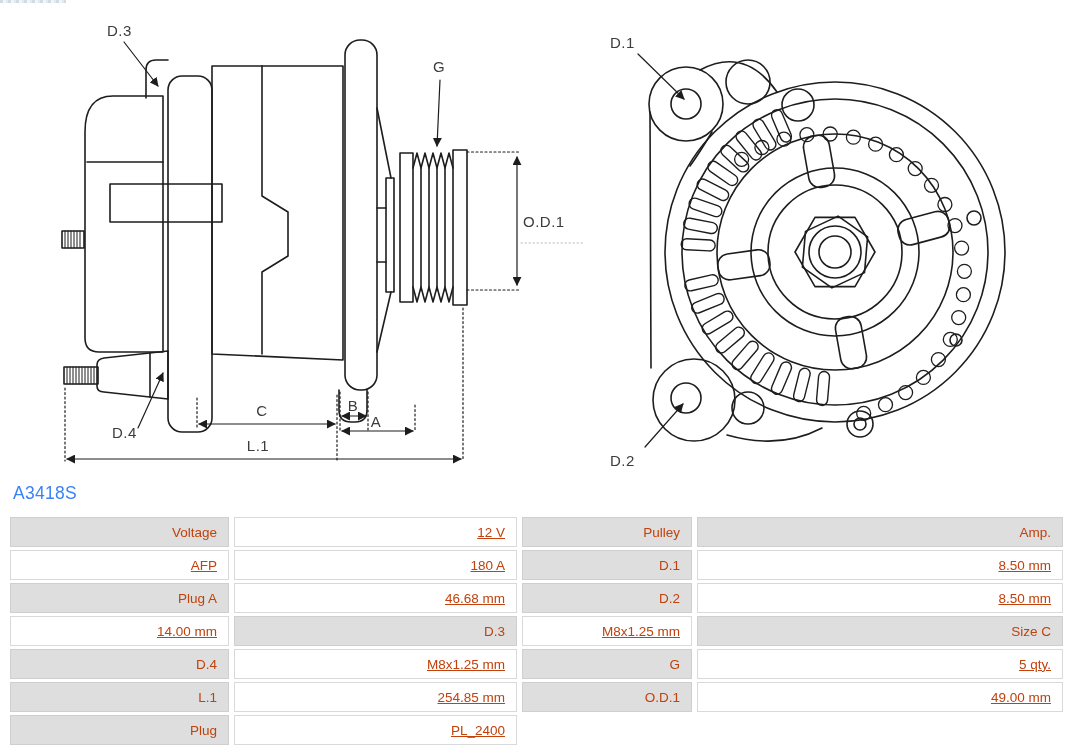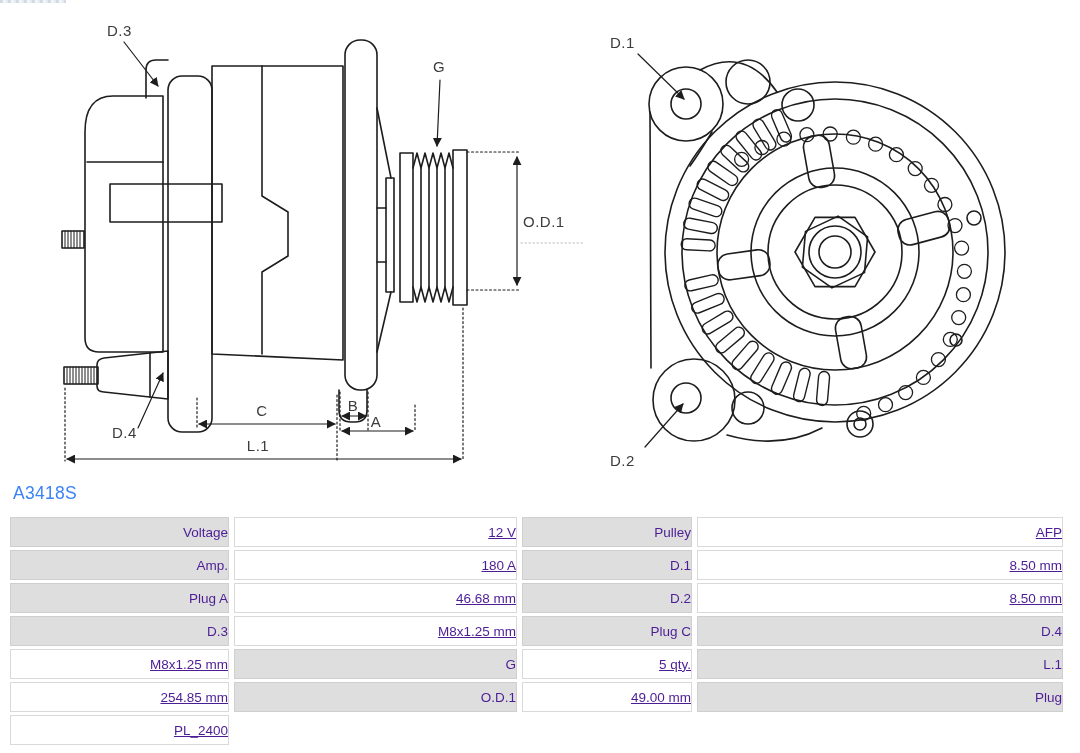--- a/index.html
+++ b/index.html
@@ -21,21 +21,21 @@
     font-size:17.5px;font-weight:500;color:#3b82f6;letter-spacing:.3px;
   }
   .spec-table{
     position:absolute;left:10px;top:517px;width:1053px;
     display:grid;grid-template-columns:219px 283px 170px 1fr;
     gap:3px 5px;
   }
   .cell{
     box-sizing:border-box;height:30px;
     display:flex;align-items:center;justify-content:flex-end;
-    padding-right:0;font-size:13.5px;color:#4c1d95;
+    padding-right:11px;font-size:13.5px;color:#c2410c;
   }
   .lbl{background:#dedede;border:1px solid #cfcfcf;}
   .val{background:#ffffff;border:1px solid #d9d9d9;text-decoration:underline;}
 </style>
 </head>
 <body>
 
 <div class="top-artifact"></div>
 
 <div class="diagram-wrap">
@@ -212,36 +212,37 @@
   </g>
 </svg>
 </div>
 
 <div class="part-number">A3418S</div>
 
 <div class="spec-table">
   <div class="cell lbl">Voltage</div>
   <div class="cell val">12 V</div>
   <div class="cell lbl">Pulley</div>
+  <div class="cell lbl">Amp.</div>
+
   <div class="cell val">AFP</div>
-
-  <div class="cell lbl">Amp.</div>
   <div class="cell val">180 A</div>
   <div class="cell lbl">D.1</div>
   <div class="cell val">8.50 mm</div>
 
   <div class="cell lbl">Plug A</div>
   <div class="cell val">46.68 mm</div>
   <div class="cell lbl">D.2</div>
   <div class="cell val">8.50 mm</div>
 
+  <div class="cell val">14.00 mm</div>
   <div class="cell lbl">D.3</div>
   <div class="cell val">M8x1.25 mm</div>
 
-  <div class="cell lbl">Plug C</div>
+  <div class="cell lbl">Size C</div>
   <div class="cell lbl">D.4</div>
   <div class="cell val">M8x1.25 mm</div>
 
   <div class="cell lbl">G</div>
   <div class="cell val">5 qty.</div>
   <div class="cell lbl">L.1</div>
   <div class="cell val">254.85 mm</div>
 
   <div class="cell lbl">O.D.1</div>
   <div class="cell val">49.00 mm</div>

